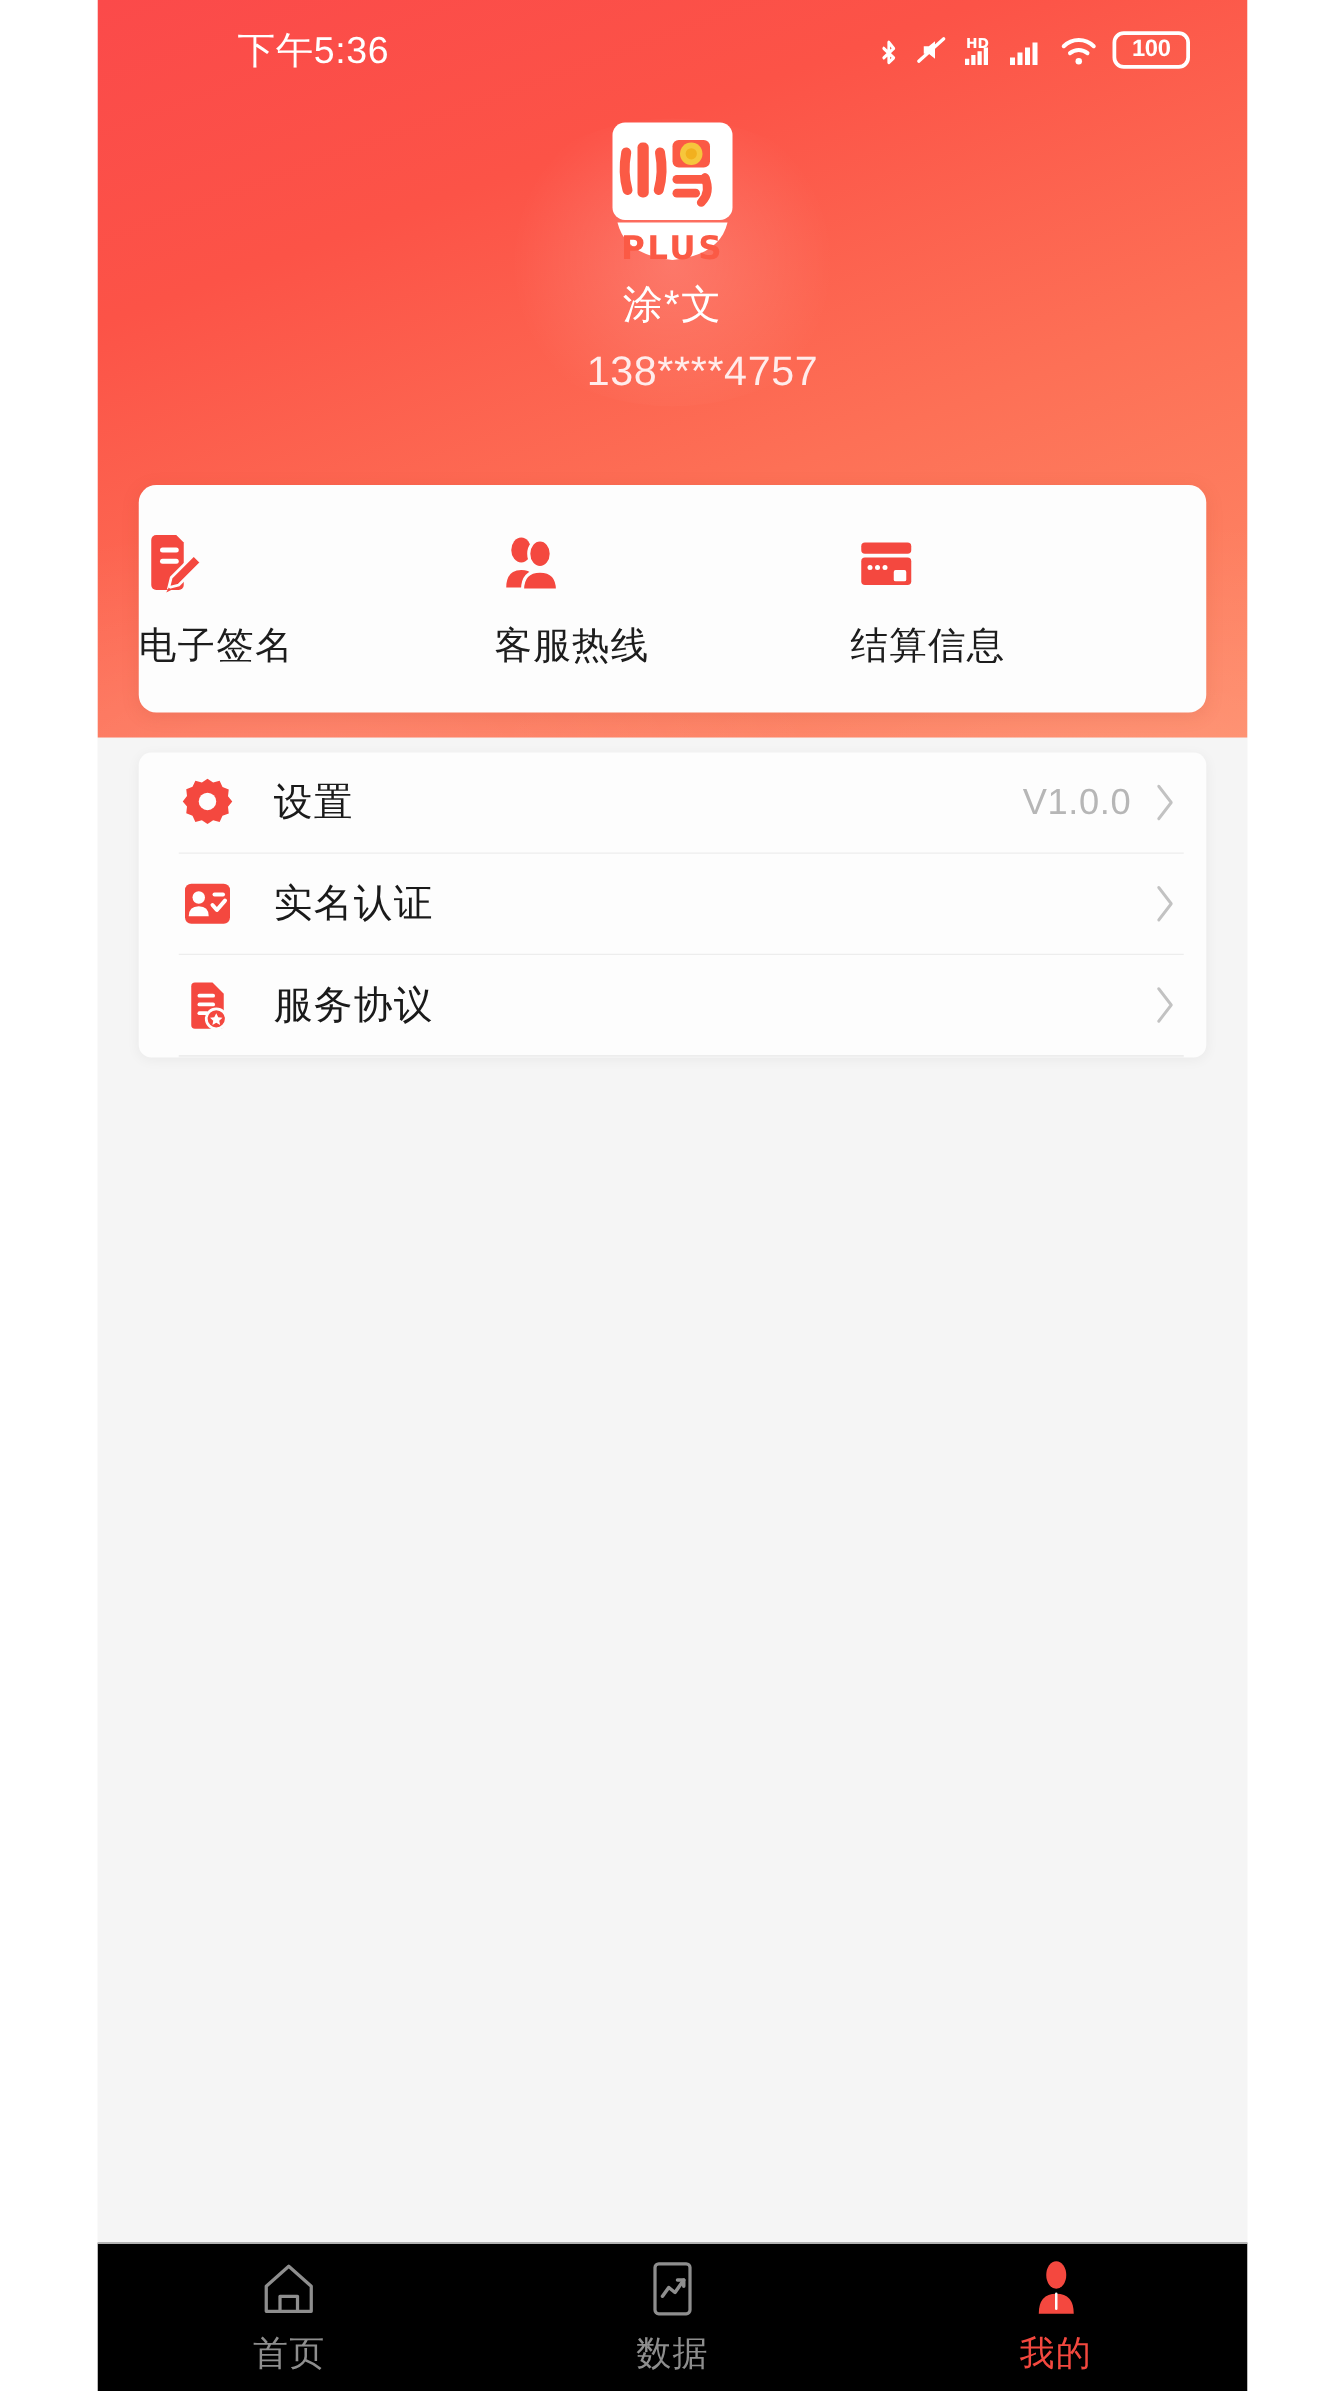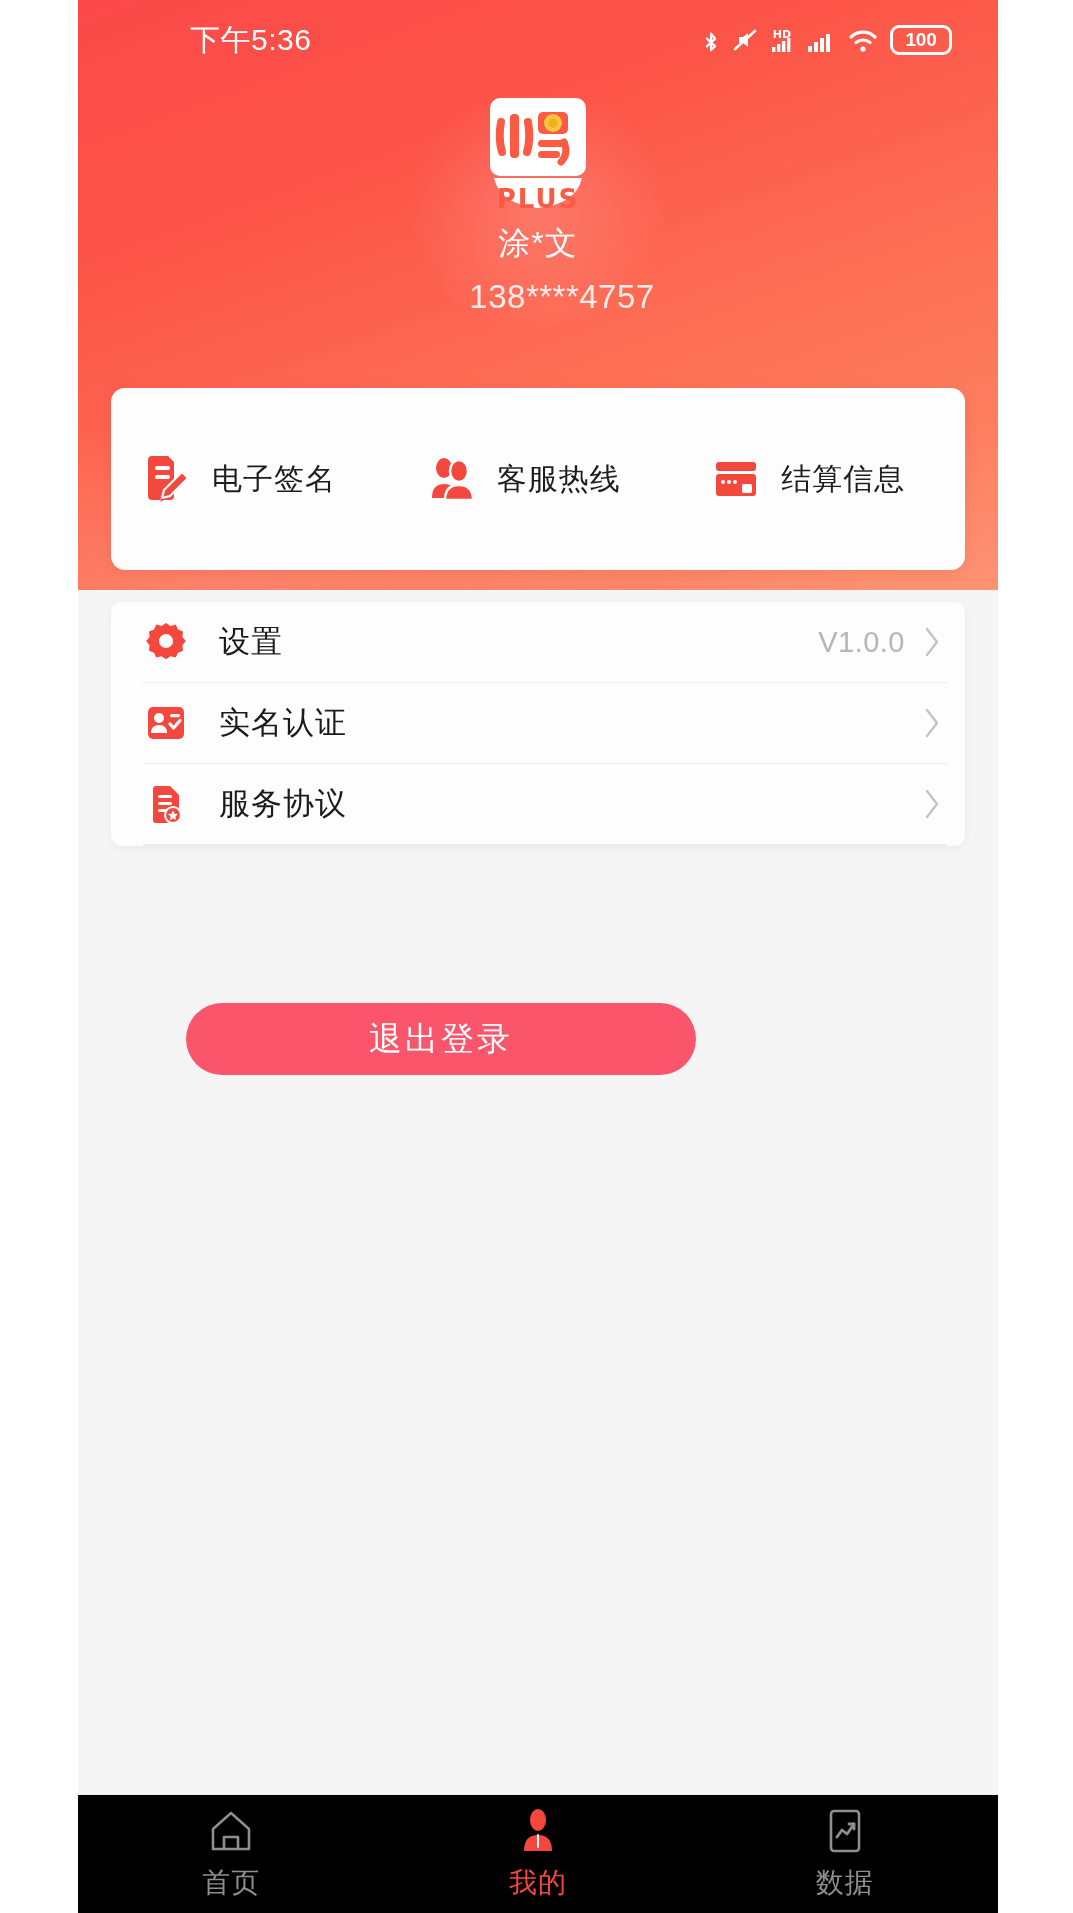--- a/index.html
+++ b/index.html
@@ -73,21 +73,21 @@
     color:#ffeceb; font-size:33px; letter-spacing:.5px;
   }
 
   
   .qcard {
     position:absolute; left:33px; top:388px; width:854px; height:182px;
     background:#fdfdfd; border-radius:14px;
     box-shadow:0 3px 14px rgba(160,60,40,.13);
     display:flex; align-items:center;
   }
-  .qitem { flex:1; display:flex; flex-direction:row; align-items:center; gap:16px;padding-left:27px; }
+  .qitem { flex:1; display:flex; flex-direction:column; align-items:flex-start; gap:16px; }
   .qitem .ic { width:58px; height:58px; display:block; }
   .qitem .lb { font-size:30px; color:#1d1d1d; letter-spacing:1px; }
 
   
   .list {
     position:absolute; left:33px; top:602px; width:854px;
     background:#fdfdfd; border-radius:10px;
     box-shadow:0 2px 10px rgba(0,0,0,.05);
     overflow:hidden;
   }
@@ -269,44 +269,43 @@
       <div class="val"></div>
       <svg class="chev" width="22" height="38" viewBox="0 0 22 38">
         <path d="M6 6 L16 19 L6 32" fill="none" stroke="currentColor" stroke-width="2.3" stroke-linecap="round" stroke-linejoin="round"></path>
       </svg>
     </div>
     <div class="sep"></div>
 
     <div class="sep"></div>
   </div>
 
-  <button class="logout">退出登录</button>
 
   <div class="tabbar">
 
     <div class="tab">
       <svg class="ic" viewBox="0 0 50 50">
         <path d="M7 23 L25 7 L43 23 V43 H7 Z" fill="none" stroke="#8e8e8e" stroke-width="2.6" stroke-linejoin="round"></path>
         <path d="M18 43 V31 h14 v12" fill="none" stroke="#8e8e8e" stroke-width="2.6" stroke-linejoin="round"></path>
       </svg>
       <div class="lb">首页</div>
+    </div>
+
+    <div class="tab">
+      <svg class="ic" viewBox="0 0 50 50">
+        <rect x="11" y="5" width="28" height="40" rx="3" fill="none" stroke="#8e8e8e" stroke-width="2.6"></rect>
+        <path d="M17 31 L22 24 L27 28 L34 18" fill="none" stroke="#8e8e8e" stroke-width="2.8" stroke-linecap="round" stroke-linejoin="round"></path>
+        <path d="M29 18 h5 v5" fill="none" stroke="#8e8e8e" stroke-width="2.8" stroke-linecap="round" stroke-linejoin="round"></path>
+      </svg>
+      <div class="lb">数据</div>
     </div>
 
     <div class="tab active">
       <svg class="ic" viewBox="0 0 50 50">
         <ellipse cx="25" cy="14" rx="8" ry="11" fill="#f4483f"></ellipse>
         <path d="M11 45 q0 -16 14 -16 q14 0 14 16 z" fill="#f4483f"></path>
         <path d="M25 29 v12" stroke="#fdfdfd" stroke-width="2" stroke-linecap="round"></path>
       </svg>
       <div class="lb">我的</div>
     </div>
-
-    <div class="tab">
-      <svg class="ic" viewBox="0 0 50 50">
-        <rect x="11" y="5" width="28" height="40" rx="3" fill="none" stroke="#8e8e8e" stroke-width="2.6"></rect>
-        <path d="M17 31 L22 24 L27 28 L34 18" fill="none" stroke="#8e8e8e" stroke-width="2.8" stroke-linecap="round" stroke-linejoin="round"></path>
-        <path d="M29 18 h5 v5" fill="none" stroke="#8e8e8e" stroke-width="2.8" stroke-linecap="round" stroke-linejoin="round"></path>
-      </svg>
-      <div class="lb">数据</div>
-    </div>
   </div>
 
 </div>
 
 </body></html>

